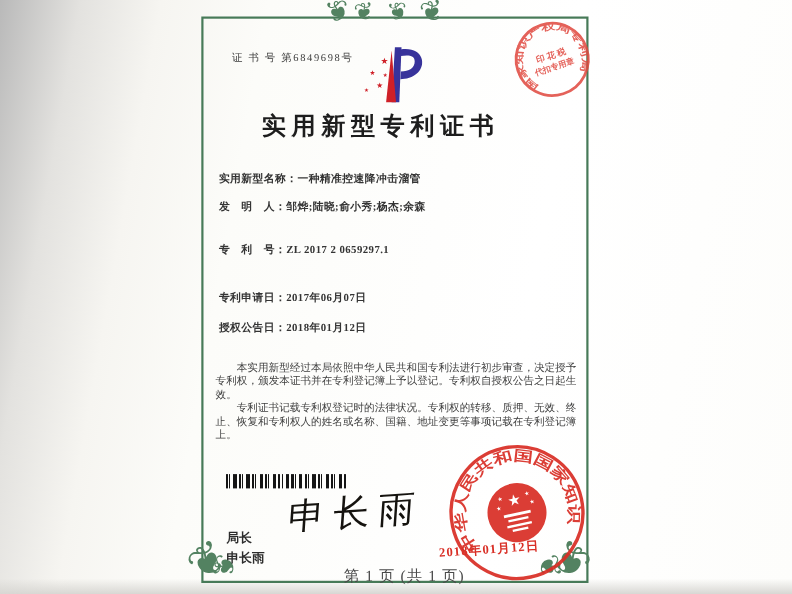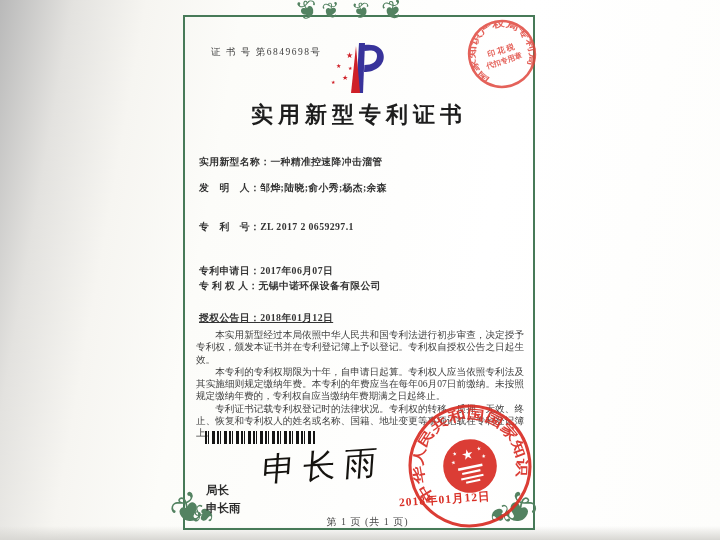--- a/index.html
+++ b/index.html
@@ -18,42 +18,42 @@
   .fl-top2{left:322px;top:0px;font-size:22px;transform:rotate(-8deg);}
   .fl-top3{left:352px;top:0px;font-size:22px;transform:scaleX(-1) rotate(8deg);}
   .fl-top4{left:382px;top:-2px;font-size:26px;transform:rotate(-12deg);}
   .fl-bl1{left:172px;top:490px;font-size:40px;transform:rotate(-35deg);}
   .fl-bl2{left:194px;top:502px;font-size:26px;transform:rotate(-80deg) scaleX(-1);}
   .fl-br1{left:502px;top:490px;font-size:40px;transform:scaleX(-1) rotate(-35deg);}
   .fl-br2{left:488px;top:502px;font-size:26px;transform:rotate(80deg);}
   
   .cert-no{position:absolute;left:211px;top:46px;font-size:9.5px;color:#3d3d3d;letter-spacing:1.5px;}
   .logo{position:absolute;left:326px;top:40px;width:64px;height:56px;}
-  .title{position:absolute;left:183px;top:100px;width:352px;text-align:center;
+  .title{position:absolute;left:170px;top:100px;width:352px;text-align:center;
     font-size:22px;font-weight:bold;color:#1d1d1d;letter-spacing:5px;}
   
   .field{position:absolute;left:199px;font-size:9.8px;color:#343434;font-weight:bold;letter-spacing:0.4px;white-space:nowrap;}
-  .f0{top:156px;text-align:right;} .f1{top:182px;} .f2{top:221px;text-align:center;} .f3{top:265px;} .f4{top:280px;} .f5{top:312px;text-decoration:underline;}
+  .f0{top:156px;text-align:right;} .f1{top:182px;} .f2{top:221px;text-align:center;} .f3{top:265px;} .f4{top:280px;} .f5{top:292px;}
   
   .body-text{position:absolute;left:196px;top:329px;width:328px;
     font-size:9.6px;line-height:1.28;color:#3e3e3e;text-align:justify;}
   .body-text p{text-indent:2em;}
   
   .barcode{position:absolute;left:205px;top:431px;width:110px;height:13px;
     background:repeating-linear-gradient(90deg,#151515 0 2px,transparent 2px 3px,#151515 3px 4px,transparent 4px 7px,#151515 7px 10px,transparent 10px 12px);}
   .signer{position:absolute;left:206px;top:458px;font-size:11.5px;font-weight:bold;color:#2c2c2c;
     font-family:"Liberation Sans","DejaVu Sans",sans-serif;line-height:1.55;margin-top:24px;}
   .autograph{position:absolute;left:262px;top:444px;font-size:33px;color:#15130f;
     letter-spacing:8px;transform:rotate(-4deg) skewX(-8deg);font-weight:500;white-space:nowrap;}
   .official-seal{position:absolute;left:406px;top:402px;width:128px;height:128px;transform:rotate(-12deg);opacity:0.93;}
   .seal-date{position:absolute;left:399px;top:492px;font-size:11.5px;font-weight:bold;color:#d92f26;
     letter-spacing:1px;transform:rotate(-4deg);white-space:nowrap;}
   .tax-stamp{position:absolute;left:466px;top:18px;width:72px;height:72px;transform:rotate(-18deg);opacity:0.85;}
   .footer-page{position:absolute;left:183px;top:515px;width:352px;text-align:center;
-    font-size:10px;color:#4a4a4a;letter-spacing:1px;padding-left:17px;}
+    font-size:14px;color:#4a4a4a;letter-spacing:1px;padding-left:17px;}
 </style>
 </head>
 <body>
 
 <div class="stage">
   <div class="paper-shade-bottom"></div>
 
   <div class="frame"></div>
   <span class="flourish fl-top1">❦</span>
   <span class="flourish fl-top2">❦</span>
@@ -79,26 +79,24 @@
     <text x="5" y="44" font-size="5" fill="#cf2028">★</text>
     <text x="22" y="30" font-size="5" fill="#cf2028">★</text>
   </svg>
 
   <div class="title">实用新型专利证书</div>
 
   <div class="field f0"><span>实用新型名称：</span><span>一种精准控速降冲击溜管</span></div>
   <div class="field f1"><span>发　明　人：</span><span>邹烨;陆晓;俞小秀;杨杰;余森</span></div>
   <div class="field f2"><span>专　利　号：</span><span>ZL 2017 2 0659297.1</span></div>
   <div class="field f3"><span>专利申请日：</span><span>2017年06月07日</span></div>
-  <div class="field f4"><span>专 利 权 人：</span><span>无锡中诺环保设备有限公司</span></div>
   <div class="field f5"><span>授权公告日：</span><span>2018年01月12日</span></div>
 
   <div class="body-text">
     <p>本实用新型经过本局依照中华人民共和国专利法进行初步审查，决定授予专利权，颁发本证书并在专利登记簿上予以登记。专利权自授权公告之日起生效。</p>
-    <p>本专利的专利权期限为十年，自申请日起算。专利权人应当依照专利法及其实施细则规定缴纳年费。本专利的年费应当在每年06月07日前缴纳。未按照规定缴纳年费的，专利权自应当缴纳年费期满之日起终止。</p>
     <p>专利证书记载专利权登记时的法律状况。专利权的转移、质押、无效、终止、恢复和专利权人的姓名或名称、国籍、地址变更等事项记载在专利登记簿上。</p>
   </div>
 
   <div class="barcode"></div>
   <div class="signer">
     <div>局长</div>
     <div>申长雨</div>
   </div>
   <div class="autograph">申长雨</div>
 

